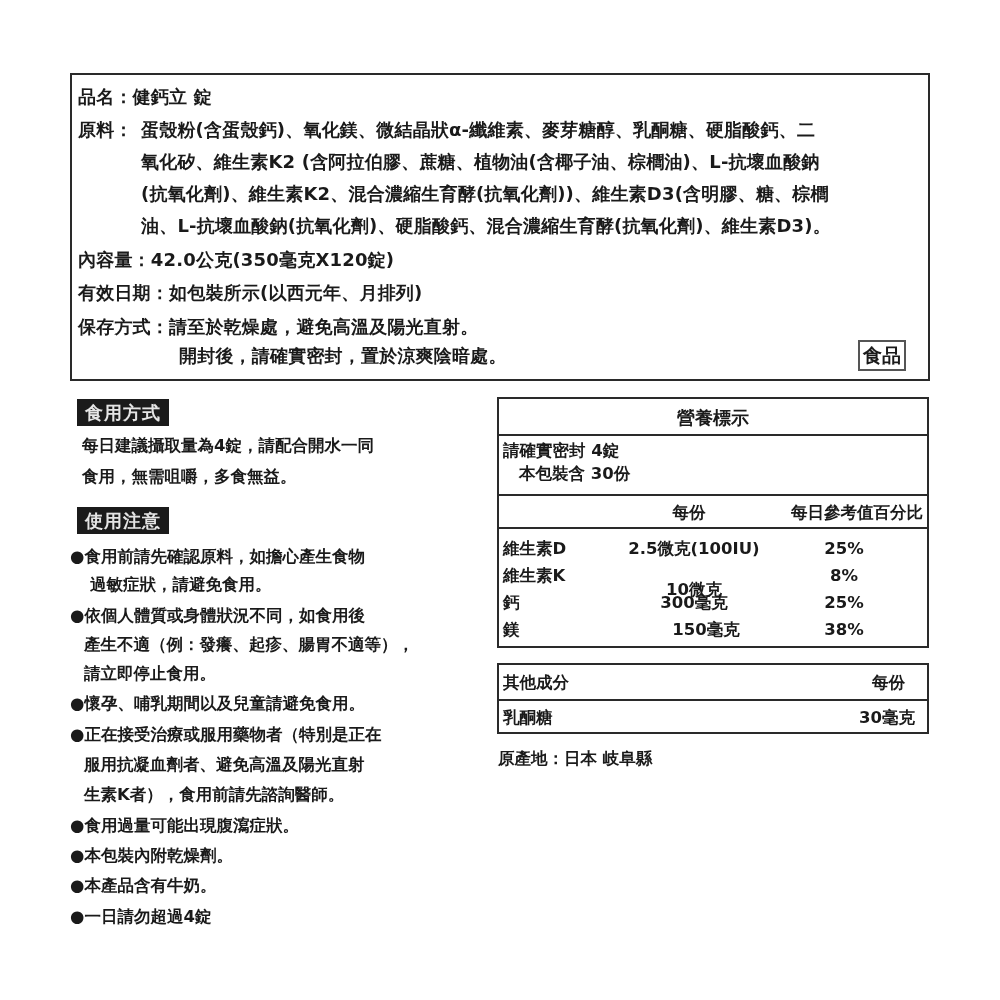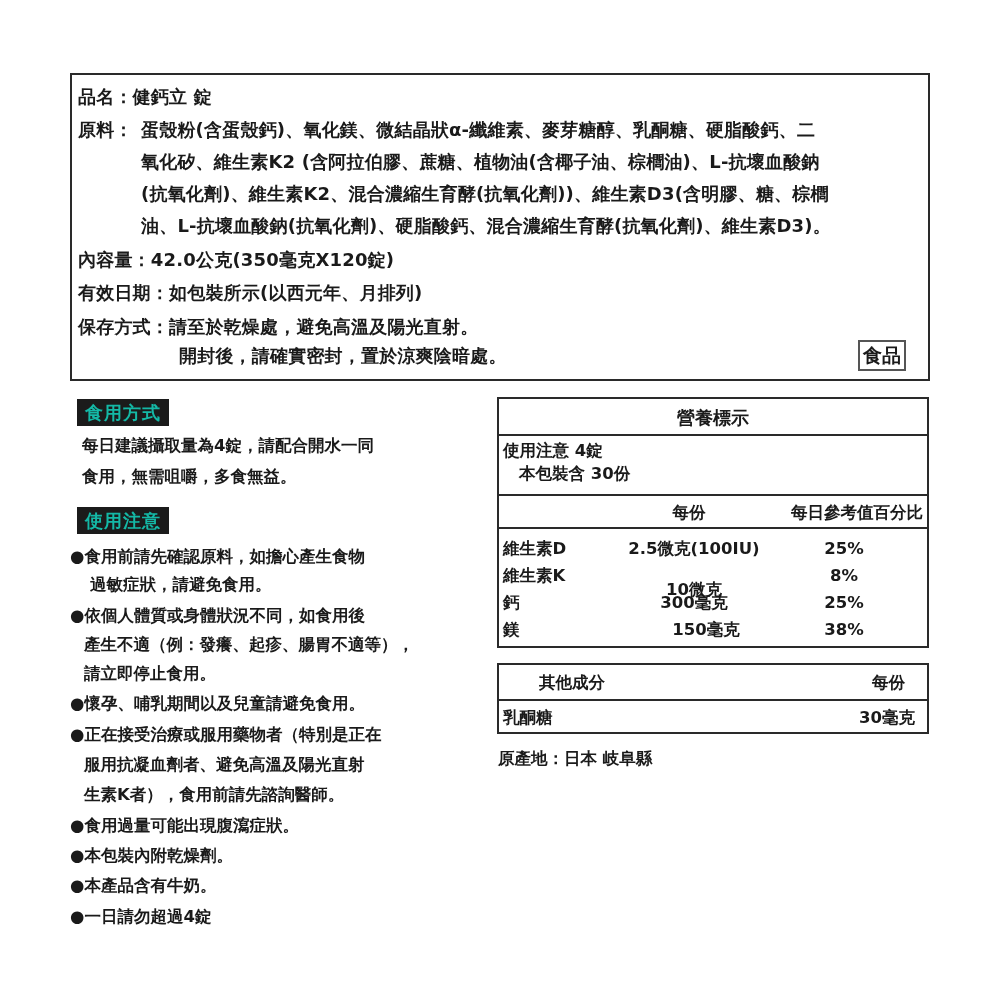--- a/index.html
+++ b/index.html
@@ -10,21 +10,21 @@
       position: absolute; left: 70px; top: 73px; width: 860px; height: 308px;
       border: 2px solid #2a2a2a;
     }
     .line { position: absolute; font-size: 18px; line-height: 20px; white-space: nowrap; letter-spacing: 0.2px; text-align: right; }
     .food-badge {
       position: absolute; left: 858px; top: 340px; width: 48px; height: 31px;
       border: 2px solid #555; font-size: 19px; line-height: 27px; text-align: center;
     }
 
     .section-tag {
-      position: absolute; left: 77px; height: 27px; background: #1b1b1b; color: #14b8a6;
+      position: absolute; left: 77px; height: 27px; background: #1b1b1b; color: #e5e5e5;
       font-size: 18px; line-height: 27px; padding: 0 8px; letter-spacing: 1px;
     }
     .txt { position: absolute; font-size: 16.5px; line-height: 20px; white-space: nowrap; }
 
     .nut-box {
       position: absolute; left: 497px; top: 397px; width: 432px; height: 251px;
       border: 2px solid #2a2a2a;
     }
     .hline { position: absolute; left: 0; right: 0; height: 0; border-top: 2px solid #2a2a2a; }
     .other-box {
@@ -85,21 +85,21 @@
 
   <div class="txt" style="left:70px; top:816px;"><span>●</span><span>食用過量可能出現腹瀉症狀。</span></div>
   <div class="txt" style="left:70px; top:846px;"><span>●</span><span>本包裝內附乾燥劑。</span></div>
   <div class="txt" style="left:70px; top:876px;"><span>●</span><span>本產品含有牛奶。</span></div>
   <div class="txt" style="left:70px; top:907px;"><span>●</span><span>一日請勿超過4錠</span></div>
 </div>
 
 <div class="nut-box">
   <div class="cell" style="left:0; right:0; top:9px; text-align:center; font-size:18px;">營養標示</div>
   <div class="hline" style="top:35px;"></div>
-  <div class="cell" style="left:4px; top:42px;">使用注意 4錠</div>
+  <div class="cell" style="left:4px; top:42px;">請確實密封 4錠</div>
   <div class="cell" style="left:20px; top:65px;">本包裝含 30份</div>
   <div class="hline" style="top:95px;"></div>
   <div class="cell" style="left:150px; width:80px; top:104px; text-align:center;">每份</div>
   <div class="cell" style="right:4px; top:104px;">每日參考值百分比</div>
   <div class="hline" style="top:128px;"></div>
 
   <div>
     <div class="cell" style="left:4px; top:140px;">維生素D</div>
     <div class="cell" style="left:100px; width:190px; top:140px; text-align:center;">2.5微克(100IU)</div>
     <div class="cell" style="left:300px; width:90px; top:140px; text-align:center;">25%</div>
@@ -115,21 +115,21 @@
     <div class="cell" style="left:300px; width:90px; top:194px; text-align:center;">25%</div>
   </div>
   <div>
     <div class="cell" style="left:4px; top:221px;">鎂</div>
     <div class="cell" style="left:112px; width:190px; top:221px; text-align:center;">150毫克</div>
     <div class="cell" style="left:300px; width:90px; top:221px; text-align:center;">38%</div>
   </div>
 </div>
 
 <div class="other-box">
-  <div class="cell" style="left:4px; top:8px;margin-left:36px;">其他成分</div>
+  <div class="cell" style="left:4px; top:8px;">其他成分</div>
   <div class="cell" style="right:22px; top:8px;">每份</div>
   <div class="hline" style="top:34px;"></div>
   <div>
     <div class="cell" style="left:4px; top:43px;">乳酮糖</div>
     <div class="cell" style="right:12px; top:43px;">30毫克</div>
   </div>
 </div>
 
 <div class="txt" style="left:498px; top:749px;">
   <span>原產地：</span><span>日本 岐阜縣</span>

